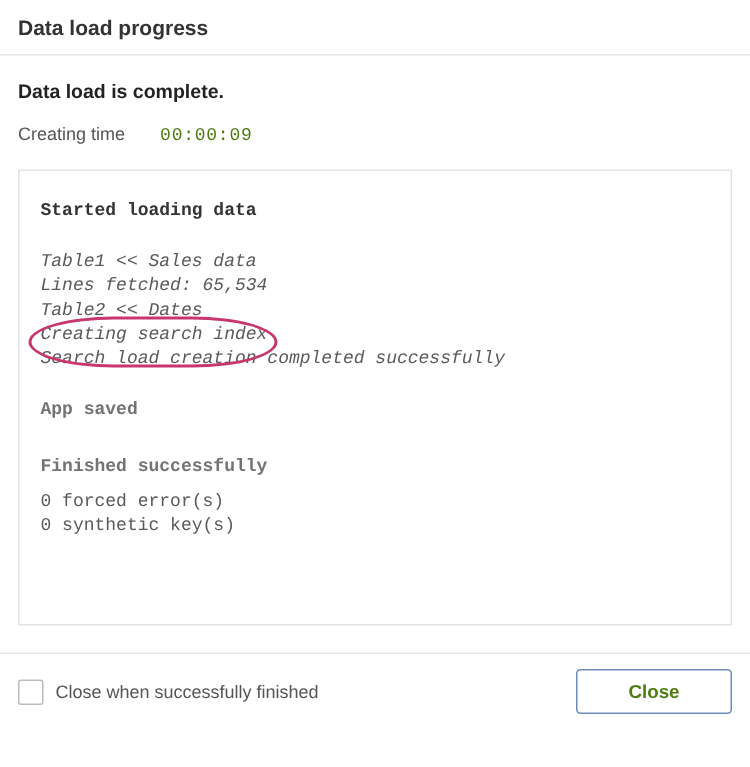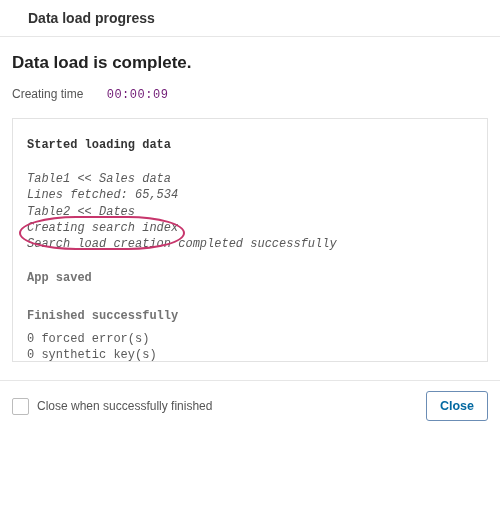--- a/index.html
+++ b/index.html
@@ -5,53 +5,53 @@
   html, body {
     margin: 0;
     padding: 0;
     font-family: "Segoe UI", Arial, sans-serif;
     font-size: 13px;
     color: #333;
     background: #fff;
     width: 500px;
   }
   .titlebar {
-    padding: 10px 12px 10px 28px;
+    padding: 10px 12px 10px 12px;
     font-weight: 600;
     font-size: 14px;
     color: #333;
     border-bottom: 1px solid #e6e6e6;
   }
   .content-wrap {
     padding: 10px 12px 0 12px;
   }
   .status-line {
     font-weight: 700;
     color: #222;
     margin: 6px 0 14px 0;
-    font-size: 17px;
+    font-size: 13px;
   }
   .elapsed-row {
     margin: 6px 0 16px 0;
     font-size: 12px;
     color: #555;
   }
   .elapsed-row .value {
     font-family: "Consolas","Courier New",monospace;
-    color: #701a75;
+    color: #4d7c0f;
     margin-left: 20px;
     letter-spacing: 0.5px;
   }
   .log-box {
     border: 1px solid #e2e2e2;
     padding: 18px 14px 48px 14px;
     font-family: "Consolas","Courier New",monospace;
     font-size: 12px;
     color: #5a5a5a;
-    height: 244px;
+    height: 304px;
     box-sizing: border-box;
     position: relative;
     line-height: 1.35;
   }
   .log-box .heading {
     font-weight: 700;
     color: #343434;
     margin: 0 0 18px 0;
   }
   .log-box .subheading {
@@ -92,23 +92,23 @@
     width: 15px;
     height: 15px;
     border: 1px solid #bcbcbc;
     border-radius: 2px;
     background: #fff;
     display: inline-block;
   }
   .close-btn {
     border: 1.5px solid #6b8db5;
     background: #fff;
-    color: #0369a1;
+    color: #4d7c0f;
     border-radius: 3px;
-    padding: 7px 13px;
+    padding: 7px 34px;
     font-size: 12.5px;
     font-weight: 600;
     cursor: pointer;
   }
 </style>
 </head>
 <body>
 
 <div class="titlebar">Data load progress</div>
 

